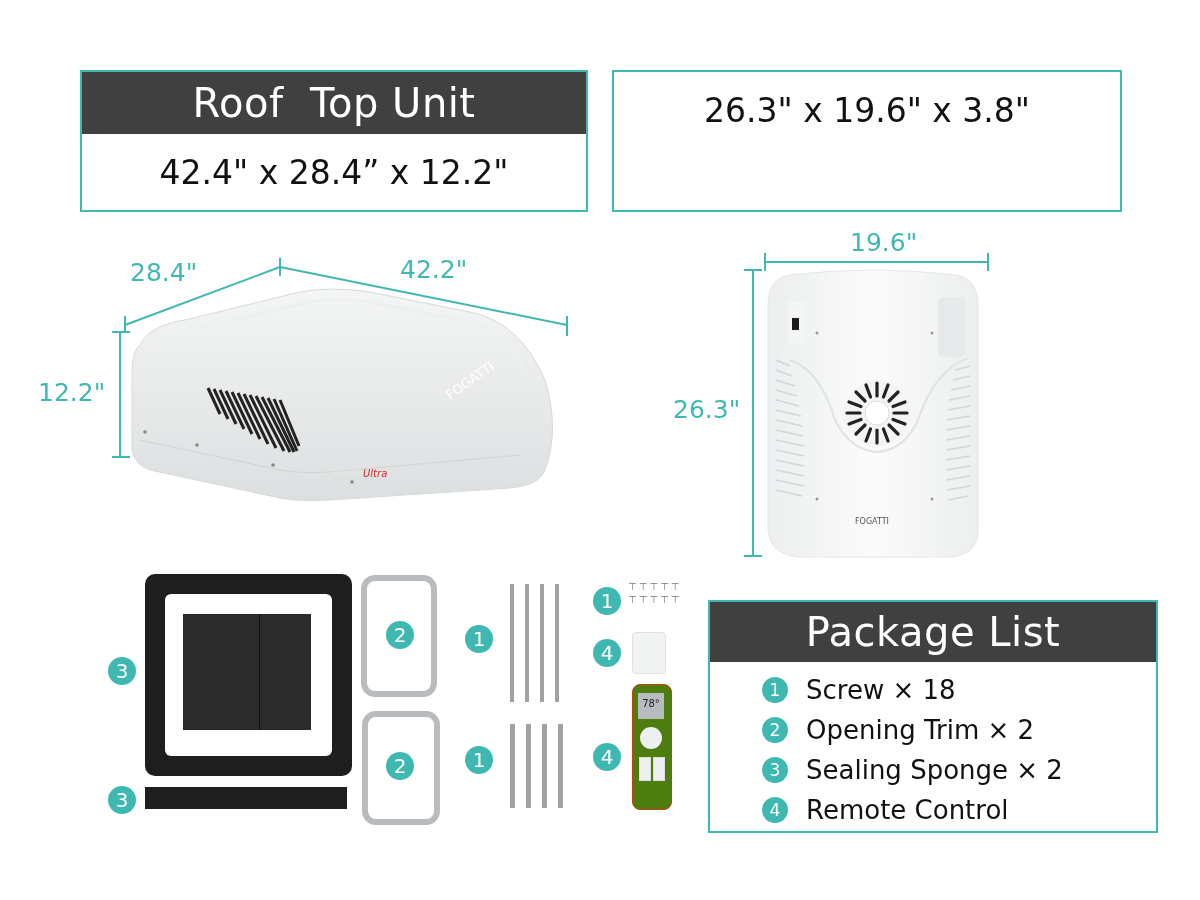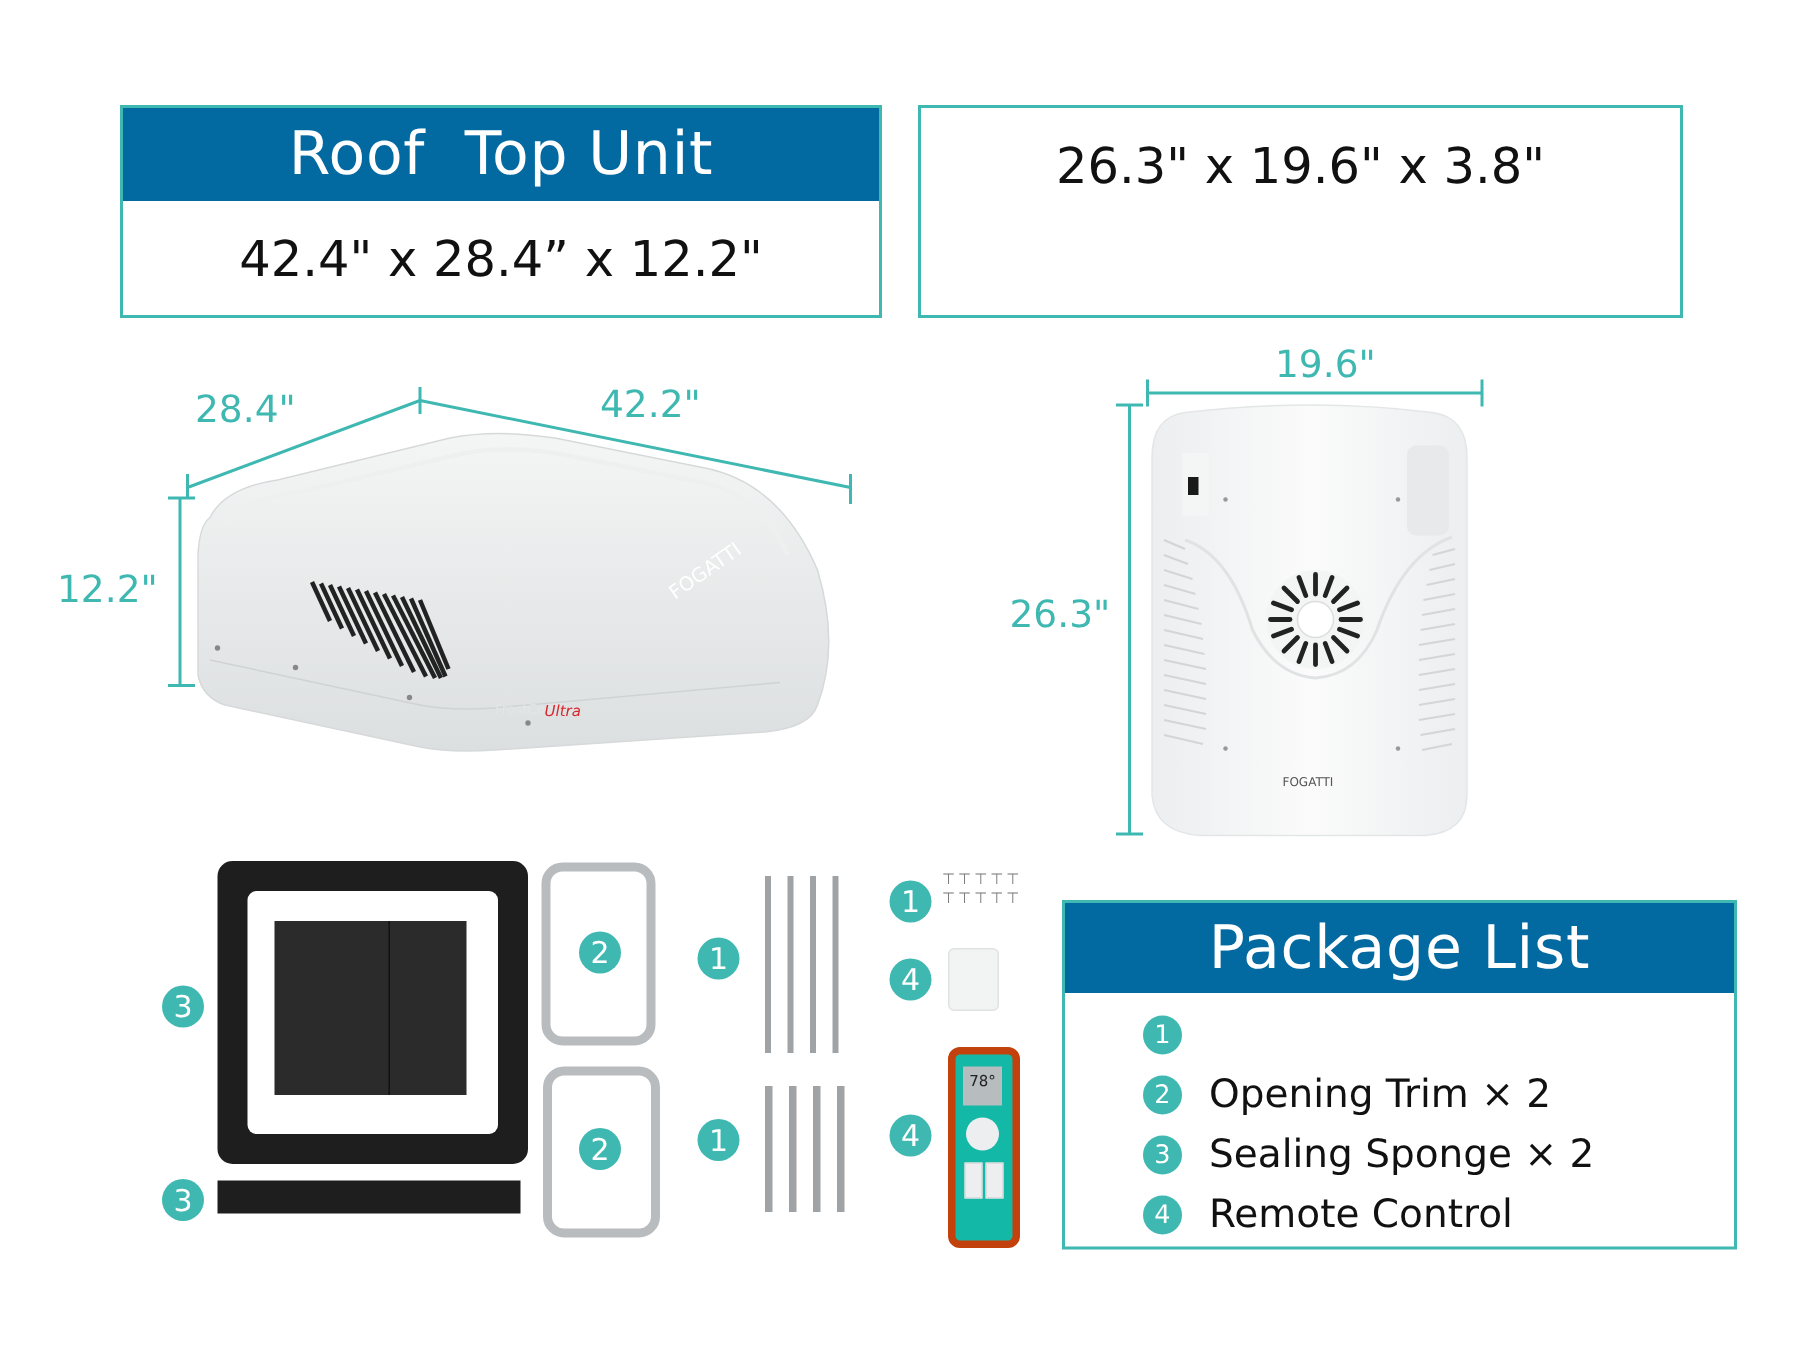--- a/index.html
+++ b/index.html
@@ -1,19 +1,19 @@
 <!DOCTYPE html>
 <html><head>
 <meta charset="utf-8">
 <style>
   html,body{margin:0;padding:0;background:#fff;}
   body{width:1200px;height:900px;position:relative;overflow:hidden;font-family:"DejaVu Sans","Liberation Sans",sans-serif;color:#111;}
   .abs{position:absolute;}
   .spec-box{position:absolute;border:2px solid #3fb8b2;box-sizing:border-box;background:#fff;}
-  .spec-head{background:#0369a1;color:#fff;text-align:center;font-size:40px;letter-spacing:0.5px;display:flex;align-items:center;justify-content:center;}
+  .spec-head{background:#404040;color:#fff;text-align:center;font-size:40px;letter-spacing:0.5px;display:flex;align-items:center;justify-content:center;}
   .spec-val{text-align:center;font-size:33px;display:flex;align-items:center;justify-content:center;color:#111;}
   .dim{position:absolute;color:#3fb8b2;font-size:25px;}
   .badge{position:absolute;width:28px;height:28px;border-radius:50%;background:#3fb8b2;color:#fff;font-size:20px;display:flex;align-items:center;justify-content:center;}
   .pkg-list{list-style:none;margin:0;padding:0;}
   .pkg-item{display:flex;align-items:center;height:40px;font-size:26px;}
   .pkg-num{width:26px;height:26px;border-radius:50%;background:#3fb8b2;color:#fff;font-size:17px;display:flex;align-items:center;justify-content:center;margin-right:18px;}
 </style>
 </head>
 <body>
 
@@ -197,33 +197,34 @@
 </div>
 <div class="badge" style="left:465px;top:625px;">1</div>
 <div class="badge" style="left:465px;top:746px;">1</div>
 
 <div class="abs" style="left:628px;top:580px;width:62px;height:30px;font-size:10px;color:#777;letter-spacing:2px;line-height:13px;">⊤⊤⊤⊤⊤<br>⊤⊤⊤⊤⊤</div>
 <div class="badge" style="left:593px;top:587px;">1</div>
 
 <div class="abs" style="left:632px;top:632px;width:32px;height:40px;background:#f2f3f3;border:1px solid #dfe2e3;border-radius:4px;"></div>
 <div class="badge" style="left:593px;top:639px;">4</div>
 
-<div class="abs" style="left:632px;top:698px;width:38px;height:124px;background:#14b8a6;border:5px solid #c2410c;border-radius:8px;">
+<div class="abs" style="left:632px;top:684px;width:38px;height:124px;background:#4d7c0f;border:1px solid #c2410c;border-radius:8px;">
   <div class="abs" style="left:5px;top:8px;width:26px;height:26px;background:#b7bcbf;font-size:10px;color:#222;text-align:center;line-height:22px;">78°</div>
   <div class="abs" style="left:7px;top:42px;width:22px;height:22px;border-radius:50%;background:#eceeef;"></div>
   <div class="abs" style="left:6px;top:72px;width:10px;height:22px;background:#eceeef;border:1px solid #ddd;"></div>
   <div class="abs" style="left:20px;top:72px;width:10px;height:22px;background:#eceeef;border:1px solid #ddd;"></div>
 </div>
 <div class="badge" style="left:593px;top:743px;">4</div>
 
 <div class="spec-box" style="left:708px;top:600px;width:450px;height:233px;">
   <div class="spec-head" style="height:60px;">Package List</div>
   <ul class="pkg-list" style="padding:8px 0 0 52px;">
     <li class="pkg-item">
       <span class="pkg-num">1</span>
+      <span>Screw × 18</span>
     </li>
     <li class="pkg-item">
       <span class="pkg-num">2</span>
       <span>Opening Trim × 2</span>
     </li>
     <li class="pkg-item">
       <span class="pkg-num">3</span>
       <span>Sealing Sponge × 2</span>
     </li>
     <li class="pkg-item">

